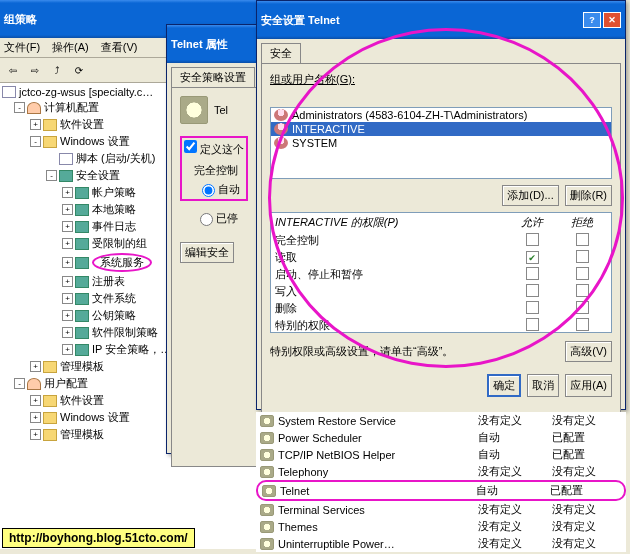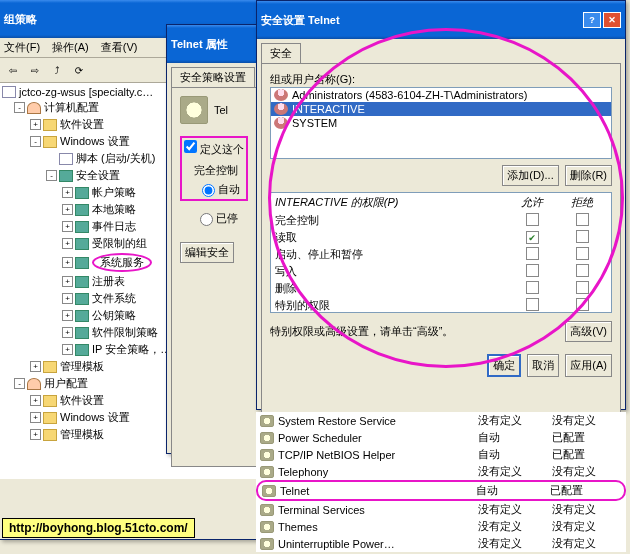--- a/index.html
+++ b/index.html
@@ -11,37 +11,37 @@
 .titlebar-btn { width: 18px; height: 16px; background: #e05030; border: 1px solid #fff; margin-left: 2px; display: flex; align-items: center; justify-content: center; color: #fff; font-size: 9px; font-weight: bold; }
 .titlebar-btn.help { background: #3a8bed; }
 
 
 #gpedit { left: 0; top: 0; width: 260px; height: 540px; border-left: none; border-top: none; }
 #gpedit .titlebar { justify-content: flex-start; }
 .menubar { background: #ece9d8; padding: 2px 4px; display: flex; gap: 12px; border-bottom: 1px solid #aca899; }
 .menubar span { cursor: default; }
 .toolbar { background: #ece9d8; padding: 3px; display: flex; gap: 2px; border-bottom: 1px solid #aca899; }
 .tb-btn { width: 20px; height: 18px; border: 1px solid transparent; display: inline-flex; align-items: center; justify-content: center; font-size: 10px; }
-.tree { background: #fff; height: 396px; overflow: auto; padding: 2px; }
+.tree { background: #fff; height: 466px; overflow: auto; padding: 2px; }
 .tree-item { display: flex; align-items: center; padding: 1px 0; white-space: nowrap; cursor: default; }
 .tree-item .tgl { width: 11px; height: 11px; border: 1px solid #888; display: inline-flex; align-items: center; justify-content: center; font-size: 8px; margin-right: 2px; background: #fff; line-height: 1; }
 .tree-item .icn { width: 14px; height: 12px; margin-right: 3px; display: inline-block; }
 .icn.folder { background: #f7d774; border: 1px solid #c8a43e; }
 .icn.page { background: #fff; border: 1px solid #88a; }
 .icn.book { background: #5a9; border: 1px solid #386; }
 .icn.user { background: #fca; border: 1px solid #a74; border-radius: 50% 50% 0 0; }
 .indent { display: inline-block; }
 .highlight-oval { border: 2px solid #e815c8; border-radius: 50%/50%; padding: 0 6px; display: inline-block; }
 
 
 #telnetprops { left: 166px; top: 24px; width: 180px; height: 430px; }
 .tabstrip { padding: 4px 4px 0 4px; }
 .tab { display: inline-block; background: #ece9d8; border: 1px solid #888; border-bottom: none; padding: 2px 8px; font-size: 11px; }
 .tabcontent { border: 1px solid #888; margin: 0 4px 4px 4px; padding: 8px; background: #ece9d8; height: 380px; }
-.groupbox-lbl { margin-bottom: 0; }
+.groupbox-lbl { margin-bottom: 20px; text-decoration: underline; }
 .radio input { vertical-align: middle; }
 .highlight-rect { border: 2px solid #e815c8; padding: 2px; display: inline-block; }
 
 
 #secdlg { left: 256px; top: 0; width: 370px; height: 410px; }
 #secdlg .tabcontent { height: 356px; }
 .listbox { background: #fff; border: 1px solid #7f9db9; height: 72px; overflow: auto; }
 .listbox .row { display: flex; align-items: center; padding: 1px 3px; gap: 4px; }
 .listbox .row.selected { background: #316ac5; color: #fff; }
 .btn { background: #ece9d8; border: 1px solid #888; padding: 2px 4px; cursor: default; box-shadow: inset 1px 1px 0 #fff; }
@@ -61,21 +61,21 @@
 .svc-row { display: flex; padding: 1px 4px; align-items: center; gap: 4px; }
 .svc-row .nm { flex: 1; white-space: nowrap; }
 .svc-row .c2 { width: 70px; }
 .svc-row .c3 { width: 70px; }
 .highlight-svc { border: 2px solid #e815c8; border-radius: 10px; }
 
 
 #big-circle { position: absolute; left: 268px; top: 28px; width: 356px; height: 340px; border: 3px solid #e815c8; border-radius: 50%; pointer-events: none; }
 
 
-#urlbar { position: absolute; left: 2px; bottom: 16px; background: #ffff80; border: 1px solid #000; padding: 2px 6px; font-weight: bold; color: #000; font-size: 12px; }
+#urlbar { position: absolute; left: 2px; bottom: 6px; background: #ffff80; border: 1px solid #000; padding: 2px 6px; font-weight: bold; color: #000; font-size: 12px; }
 
 .usr-icn { width: 14px; height: 12px; background: radial-gradient(circle at 50% 30%, #fde 30%, #c77 32%); border-radius: 50%; display: inline-block; }
 .svc-icn { width: 14px; height: 12px; display: inline-block; background: radial-gradient(circle, #ffd 40%, #aa8 42%); border: 1px solid #997; border-radius: 2px; }
 </style>
 </head>
 <body>
 
 <div class="window" id="gpedit">
   <div class="titlebar">
     <span class="title">组策略</span>

